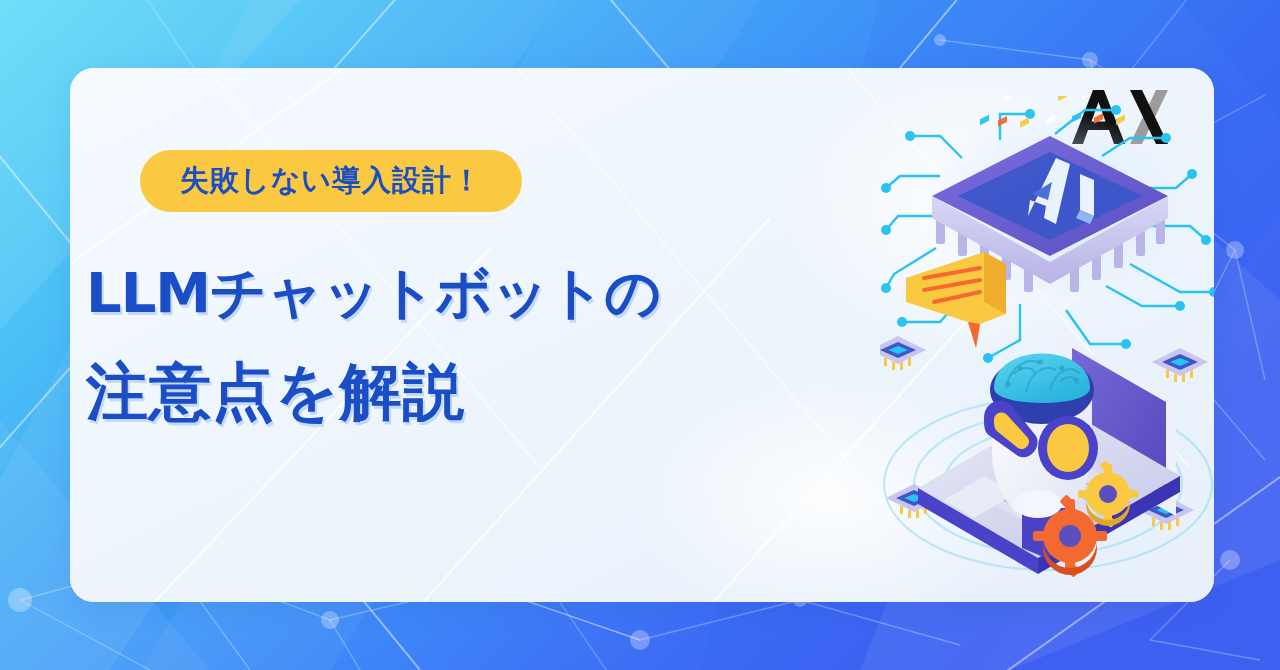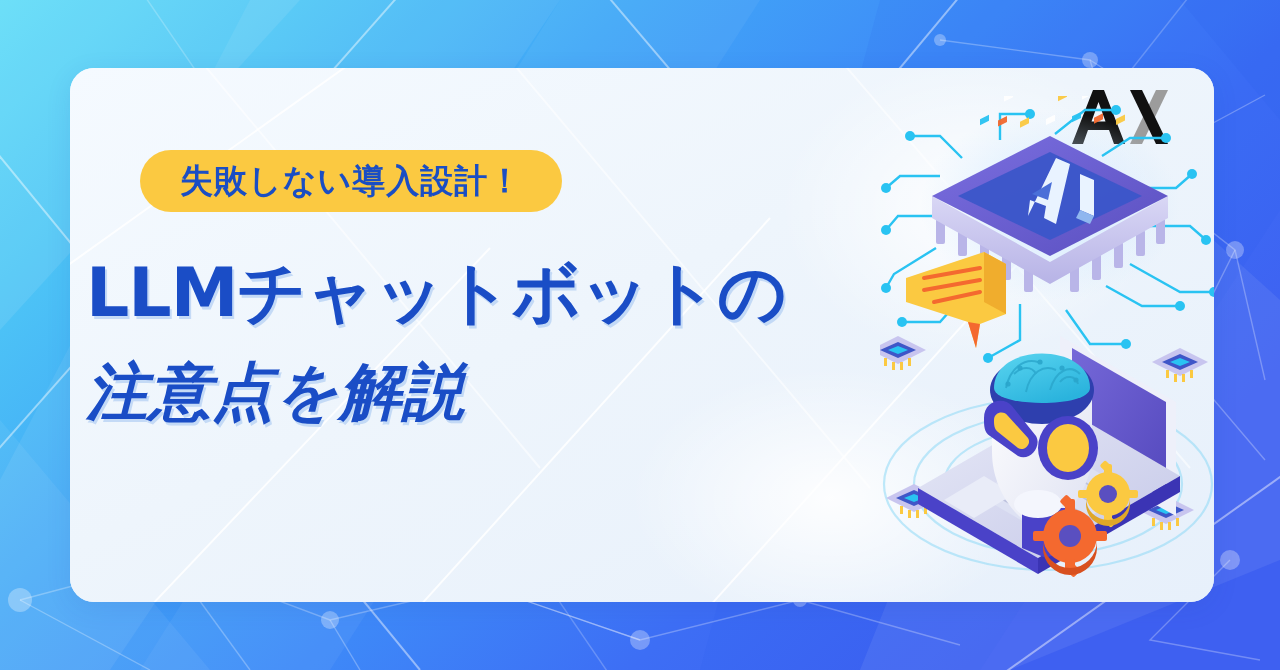--- a/index.html
+++ b/index.html
@@ -27,35 +27,35 @@
   #logo { position:absolute; right:36px; top:18px; width:110px; height:62px; }
 
   
   #badge {
     position:absolute; left:70px; top:82px;
     height:62px; padding:0 40px;
     display:flex; align-items:center; justify-content:center;
     background:#fbc941; border-radius:34px;
   }
   #badge-text {
-    font-size:33px; font-weight:bold; color:#1a4ec4;
+    font-size:29px; font-weight:bold; color:#1a4ec4;
     letter-spacing:1px; white-space:nowrap;
     font-family:"DejaVu Sans","Liberation Sans",sans-serif;
   }
 
   
   #title { position:absolute; left:16px; top:178px; }
   .title-line {
     color:#1a4dc6; font-weight:bold; white-space:nowrap;
     font-family:"DejaVu Sans","Liberation Sans",sans-serif;
     text-shadow:2px 3px 0 rgba(160,195,240,0.55);
   }
-  #title-line-1 { font-size:68px; line-height:94px; letter-spacing:-1px; }
+  #title-line-1 { font-size:56px; line-height:94px; letter-spacing:-1px; }
   #title-line-2 { font-size:62px; line-height:108px; letter-spacing:1px; }
-  #title-line-3 { font-size:62px; line-height:104px; letter-spacing:1px;font-style:italic; }
+  #title-line-3 { font-size:62px; line-height:104px; letter-spacing:1px; }
 
   
   #illustration { position:absolute; right:-6px; top:28px; width:340px; height:500px; }
 </style>
 </head>
 <body>
 
 <div id="banner">
 
   <div class="bg-layer">

